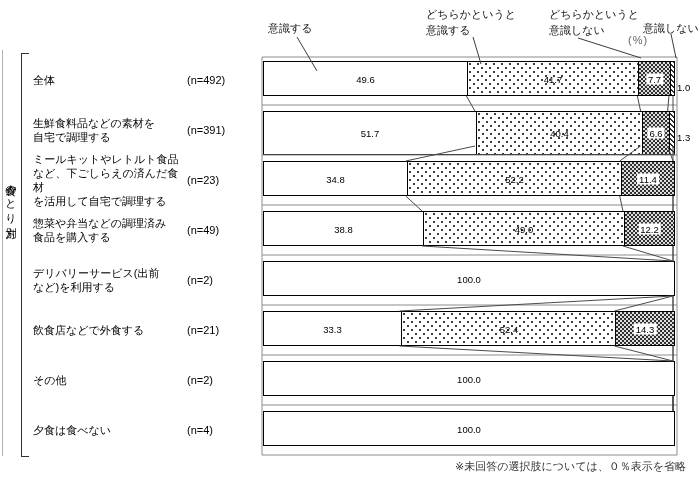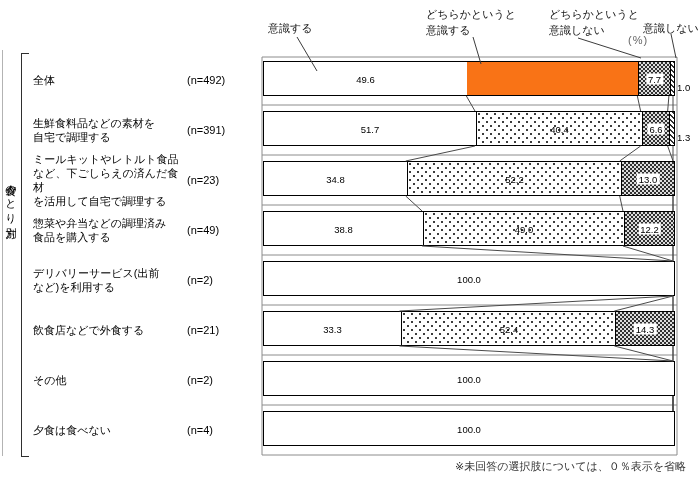--- a/index.html
+++ b/index.html
@@ -13,21 +13,21 @@
   #group-axis-label{
     position:absolute;left:4px;top:176px;writing-mode:vertical-rl;text-orientation:upright;
     font-size:11px;letter-spacing:1px;line-height:14px;z-index:3;
   }
   #bracket{position:absolute;left:21px;top:53px;width:7px;height:402px;
     border-left:1px solid #2f2f2f;border-top:1px solid #2f2f2f;border-bottom:1px solid #2f2f2f;z-index:2;}
   #left-faint-line{position:absolute;left:2px;top:50px;width:1px;height:406px;background:#b3b3b3;}
   .cat-label{position:absolute;left:33px;width:153px;display:flex;align-items:center;
     font-size:11px;line-height:14px;white-space:pre-line;z-index:3;}
   .n-label{position:absolute;left:187px;width:54px;display:flex;align-items:center;font-size:11px;z-index:3;}
-  .bar{position:absolute;border:1px solid #000;background:#f97316;box-sizing:border-box;z-index:4;}
+  .bar{position:absolute;border:1px solid #000;background:#c2410c;box-sizing:border-box;z-index:4;}
   .seg{position:absolute;top:0;height:100%;box-sizing:border-box;}
   .seg.bordered{border-left:1px solid #000;}
   .seg0{background:#fff;}
   .seg1{
     background-color:#fff;
     background-image:
       radial-gradient(circle at 2px 2px,#3c3c3c 0.8px,transparent 1.3px),
       radial-gradient(circle at 2px 2px,#3c3c3c 0.8px,transparent 1.3px);
     background-size:8px 8px;background-position:0 0,4px 4px;
   }
@@ -59,30 +59,33 @@
   <div class="hdr" style="left:643px;top:20px;">意識しない</div>
   <div id="unit-label">(%)</div>
 
   <div id="chart-layer">
       <div class="cat-label" style="left: 33px; top: 55px; height: 50px;">全体</div>
       <div class="n-label" style="left: 187px; top: 55px; height: 50px;">(n=492)</div>
       <div class="bar" style="left: 263px; top: 61px; width: 412px; height: 35px;">
         <div class="seg seg0" style="left: 0px; width: 203px;">
           <span class="val">49.6</span>
         </div>
+        <div class="seg seg1 bordered" style="left: 203px; width: 171px;">
+          <span class="val">41.7</span>
+        </div>
         <div class="seg seg2 bordered" style="left: 374px; width: 32px;">
           <span class="val boxed">7.7</span>
         </div>
         <div class="seg seg3 bordered" style="left: 406px; width: 4px;"></div>
       </div>
       <div class="val-outside" style="left: 676px; top: 82px;">1.0</div>
       <div class="cat-label" style="left: 33px; top: 105px; height: 50px;">生鮮食料品などの素材を
 自宅で調理する</div>
       <div class="n-label" style="left: 187px; top: 105px; height: 50px;">(n=391)</div>
-      <div class="bar" style="left: 263px; top: 111px; width: 412px; height: 35px;">
+      <div class="bar" style="left: 263px; top: 111px; width: 412px; height: 44px;">
         <div class="seg seg0" style="left: 0px; width: 212px;">
           <span class="val">51.7</span>
         </div>
         <div class="seg seg1 bordered" style="left: 212px; width: 166px;">
           <span class="val">40.4</span>
         </div>
         <div class="seg seg2 bordered" style="left: 378px; width: 27px;">
           <span class="val boxed">6.6</span>
         </div>
         <div class="seg seg3 bordered" style="left: 405px; width: 5px;"></div>
@@ -93,21 +96,21 @@
 を活用して自宅で調理する</div>
       <div class="n-label" style="left: 187px; top: 155px; height: 50px;">(n=23)</div>
       <div class="bar" style="left: 263px; top: 161px; width: 412px; height: 35px;">
         <div class="seg seg0" style="left: 0px; width: 143px;">
           <span class="val">34.8</span>
         </div>
         <div class="seg seg1 bordered" style="left: 143px; width: 214px;">
           <span class="val">52.2</span>
         </div>
         <div class="seg seg2 bordered" style="left: 357px; width: 53px;">
-          <span class="val boxed">13.0</span>
+          <span class="val boxed">11.4</span>
         </div>
       </div>
       <div class="cat-label" style="left: 33px; top: 205px; height: 50px;">惣菜や弁当などの調理済み
 食品を購入する</div>
       <div class="n-label" style="left: 187px; top: 205px; height: 50px;">(n=49)</div>
       <div class="bar" style="left: 263px; top: 211px; width: 412px; height: 35px;">
         <div class="seg seg0" style="left: 0px; width: 159px;">
           <span class="val">38.8</span>
         </div>
         <div class="seg seg1 bordered" style="left: 159px; width: 201px;">

